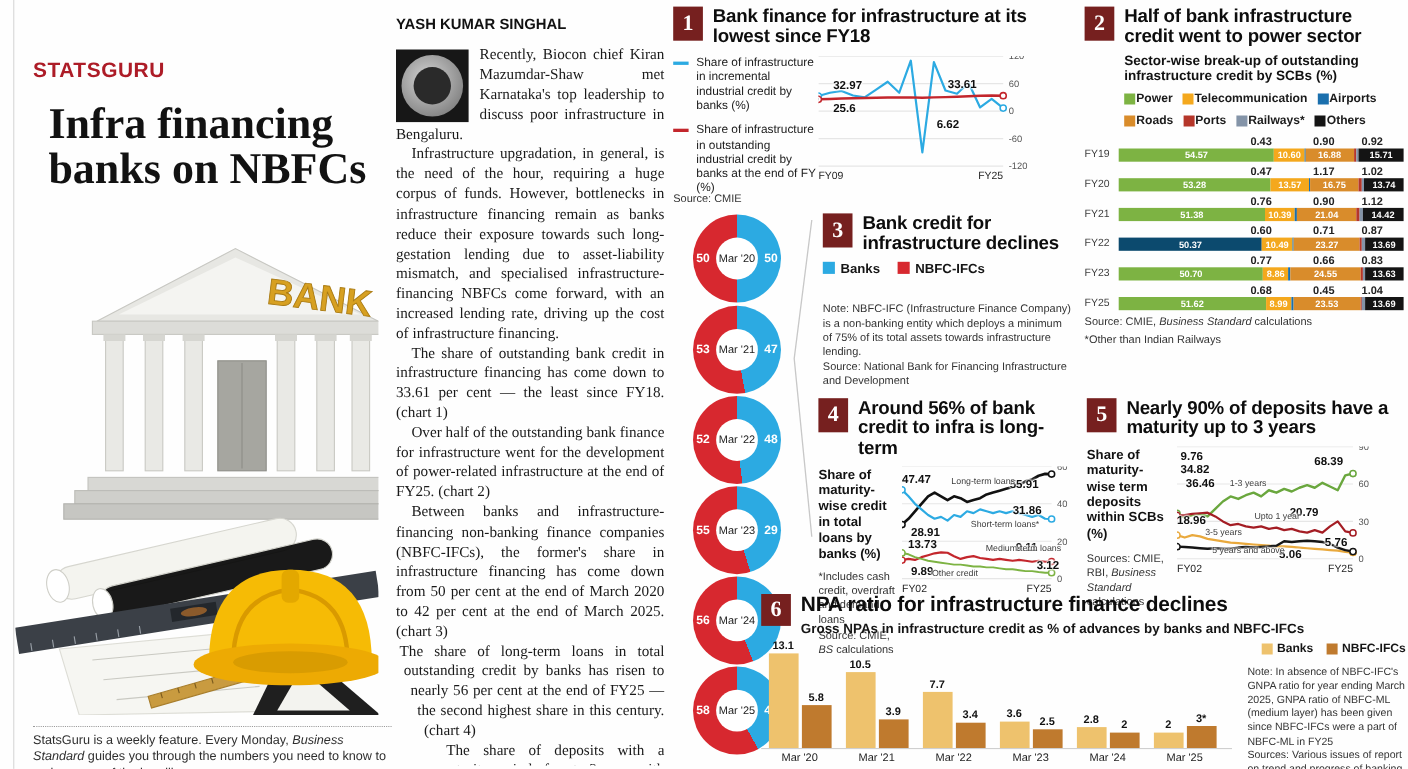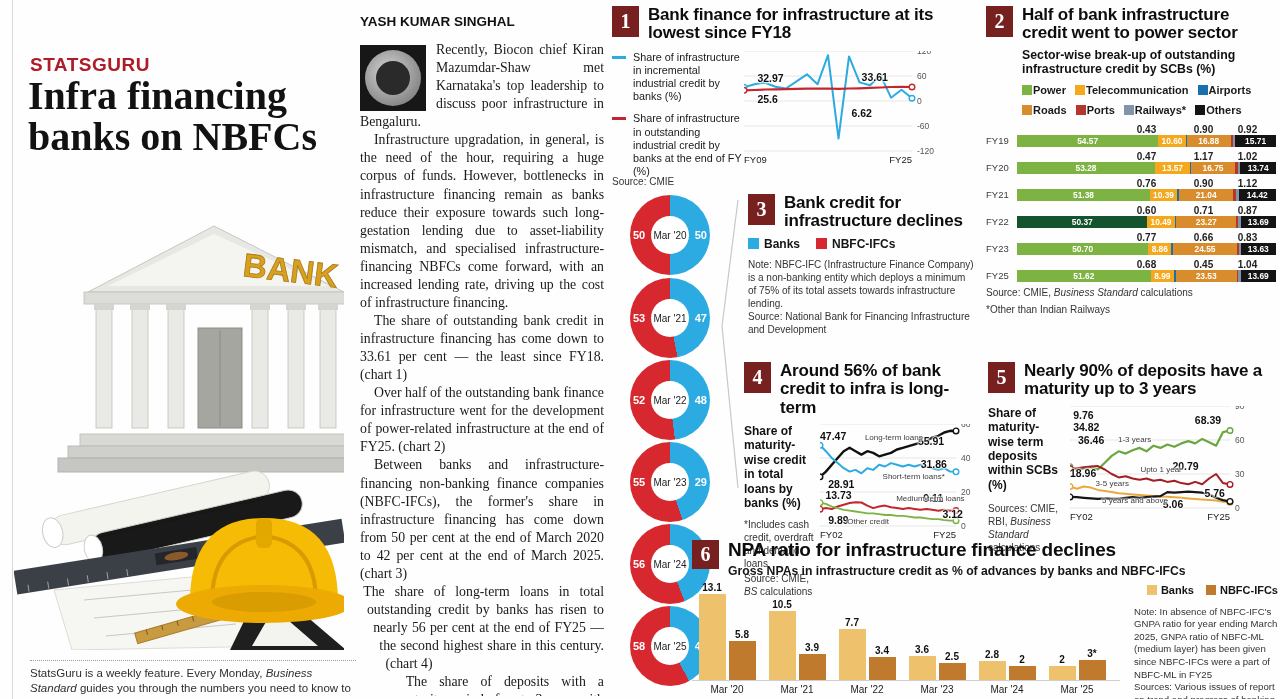--- a/index.html
+++ b/index.html
@@ -1,21 +1,21 @@
 <!DOCTYPE html>
 <html><head>
 <meta charset="utf-8">
 <style>
   html,body{margin:0;padding:0;background:#ffffff;}
   .page{position:relative;width:1280px;height:699px;background:#fefefe;overflow:hidden;
         font-family:"Liberation Sans",sans-serif;color:#151515;}
   .rule-left{position:absolute;left:12px;top:0;width:1px;height:699px;background:#d8d8d8;}
   
   .kicker{position:absolute;left:30px;top:54px;font-weight:bold;font-size:19px;letter-spacing:.5px;color:#ad1c27;}
-  .headline{position:absolute;left:28px;top:76px;margin:0;width:310px;
+  .headline{position:absolute;left:28px;top:76px;margin:16px;width:310px;
             font-family:"Liberation Serif",serif;font-weight:bold;font-size:40px;line-height:1.02;color:#121212;}
   .illus{position:absolute;left:14px;top:188px;}
   .caption{position:absolute;left:30px;top:660px;width:326px;border-top:1px dotted #9a9a9a;
            padding-top:5px;font-size:11.5px;line-height:1.3;color:#2e2e2e;}
   
   .article{position:absolute;left:360px;top:14px;width:244px;height:682px;overflow:hidden;}
   .byline{font-weight:bold;font-size:13.5px;color:#111;margin-bottom:12px;}
   .coin{float:left;width:66px;height:66px;margin:4px 10px 2px 0;background:#171717;position:relative;}
   .coin-c{position:absolute;inset:5px;border-radius:50%;
           background:radial-gradient(circle at 42% 40%,#d6d6d6,#9a9a9a 55%,#6b6b6b);}
@@ -344,21 +344,21 @@
         </div>
         <div class="c2row">
           <div class="c2ann">
             <span class="co1">0.60</span>
             <span class="co2">0.71</span>
             <span class="co3">0.87</span>
           </div>
           <div class="c2line">
             <div class="c2cat">FY22</div>
             <div class="c2bar">
-              <div style="width: 50.37%; background: #14532d;">50.37</div>
+              <div style="width: 50.37%; background: #0c4a6e;">50.37</div>
               <div style="width: 10.49%; background: rgb(244, 168, 29);">10.49</div>
               <div style="width: 0.6%; background: rgb(26, 111, 173);"></div>
               <div style="width: 23.27%; background: rgb(217, 140, 43);">23.27</div>
               <div style="width: 0.71%; background: rgb(181, 54, 42);"></div>
               <div style="width: 0.87%; background: rgb(132, 148, 168);"></div>
               <div style="width: 13.69%; background: rgb(20, 20, 20);">13.69</div>
             </div>
           </div>
         </div>
         <div class="c2row">
@@ -448,21 +448,21 @@
     <div class="lg3" id="p3-legend">
         <span class="it">
           <span class="sq" style="background: rgb(44, 170, 226);"></span>
           <span>Banks</span>
         </span>
         <span class="it">
           <span class="sq" style="background: rgb(215, 40, 47);"></span>
           <span>NBFC-IFCs</span>
         </span>
       </div>
-    <div class="psmall" style="margin-top:7px">Note: NBFC-IFC (Infrastructure Finance Company) is a non-banking entity which deploys a minimum of 75% of its total assets towards infrastructure lending.</div>
+    <div class="psmall" style="margin-top:24px">Note: NBFC-IFC (Infrastructure Finance Company) is a non-banking entity which deploys a minimum of 75% of its total assets towards infrastructure lending.</div>
     <div class="psmall">Source: National Bank for Financing Infrastructure and Development</div>
   </div>
 
   <div class="panel" style="left:744px;top:362px;width:238px;">
     <div class="phead">
       <div class="numbox">4</div>
       <div class="ptitle" style="width:200px">Around 56% of bank credit to infra is long-term</div>
     </div>
     <div class="p45-body">
       <div class="p45-left">

